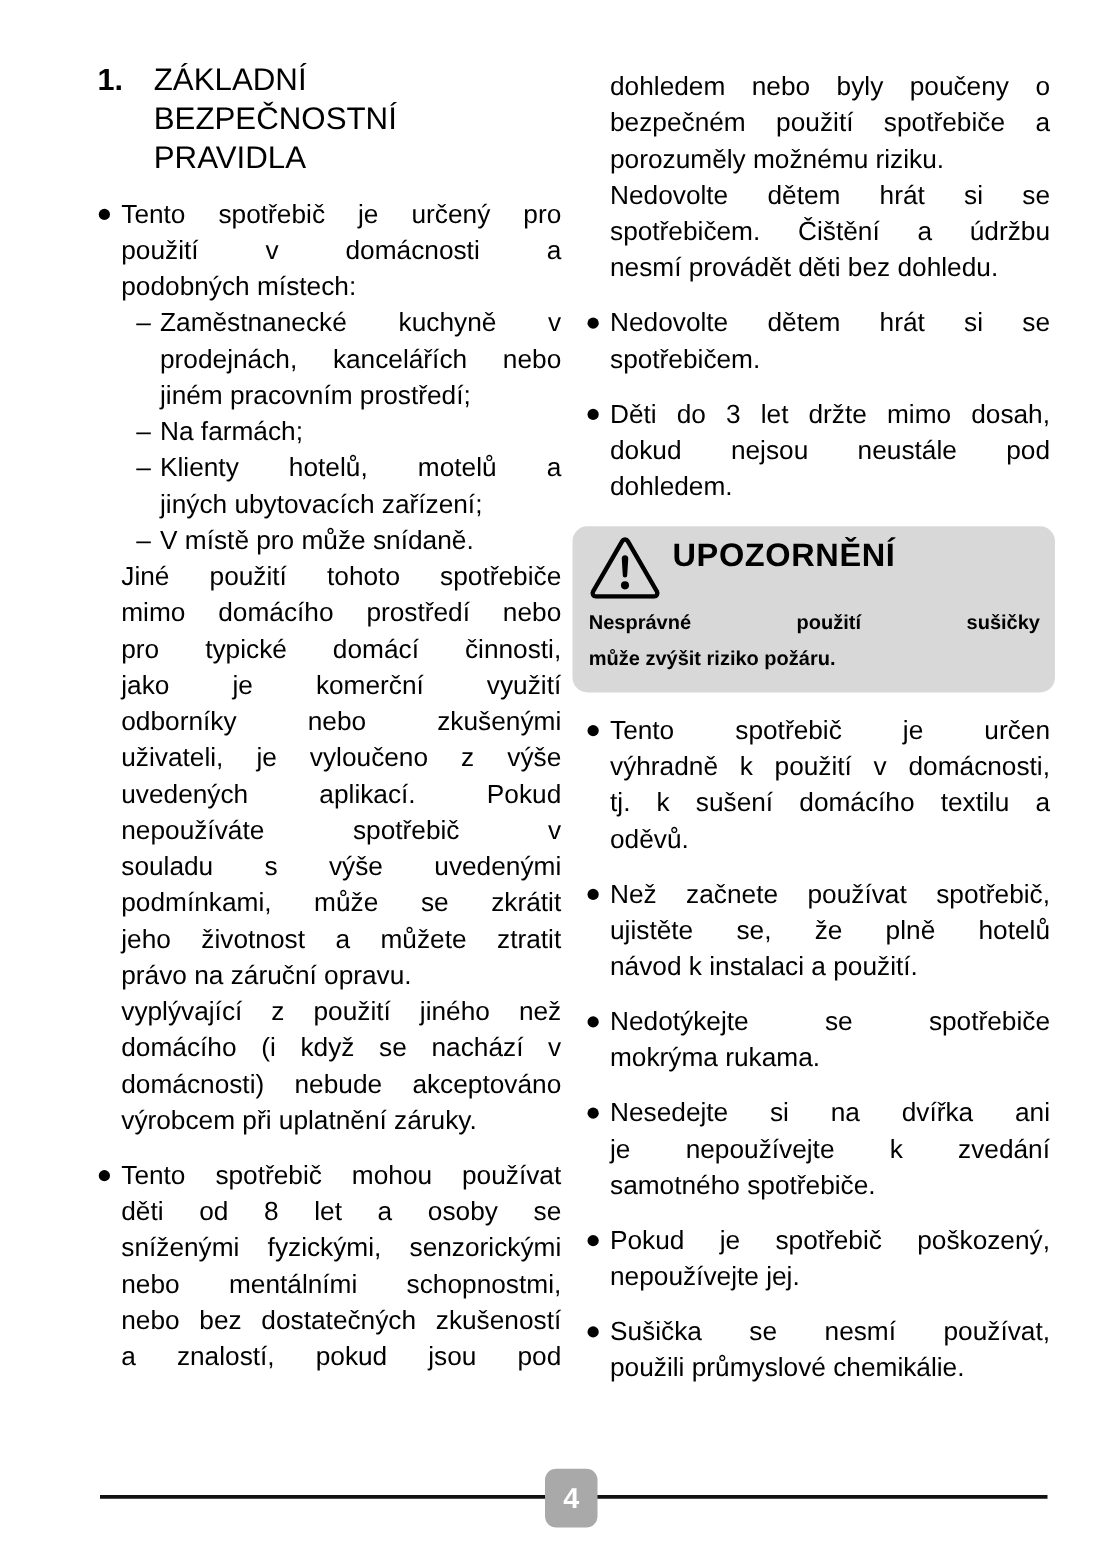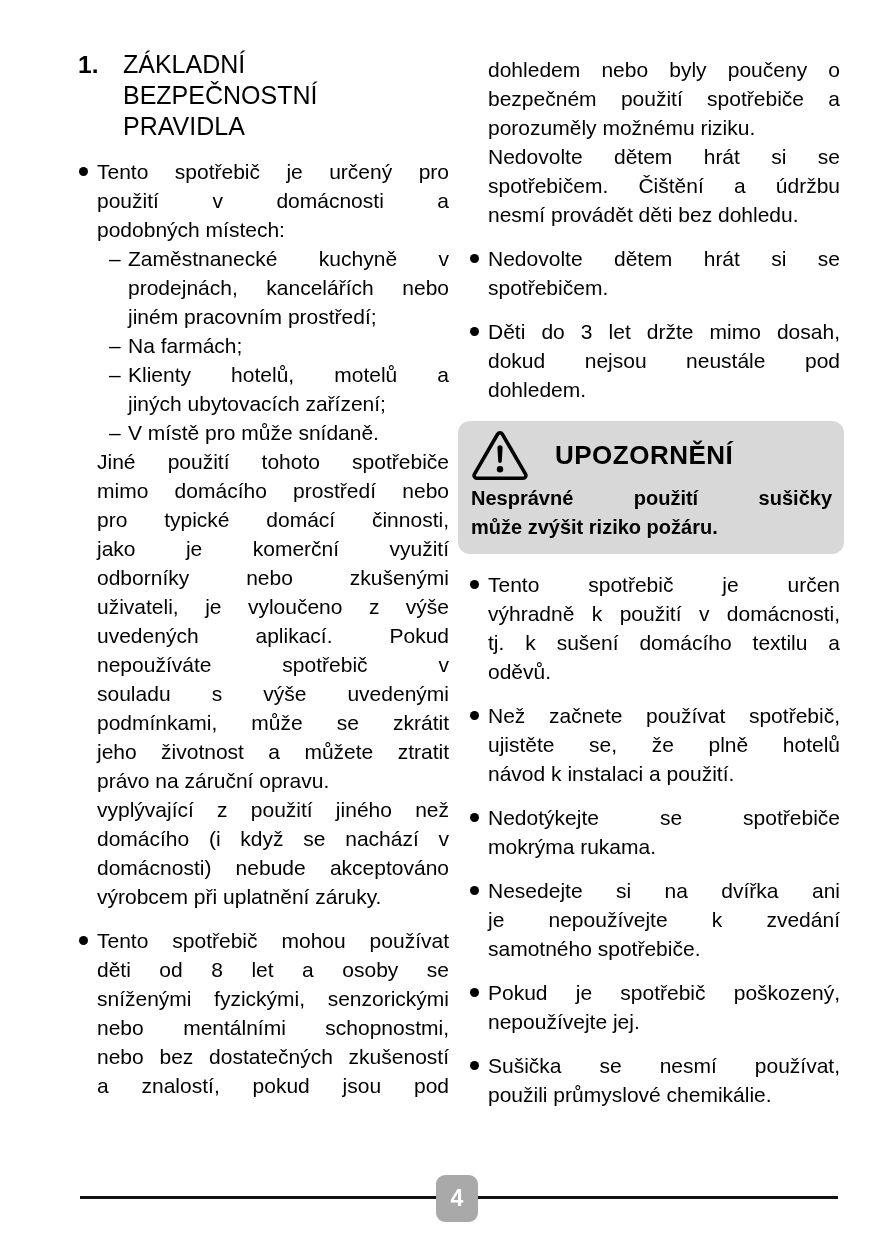--- a/index.html
+++ b/index.html
@@ -27,23 +27,23 @@
   .marker{position:absolute;}
   .dot{left:1px;top:10px;width:9px;height:9px;border-radius:50%;background:var(--text,#000);}
   .dash-m{left:31px;top:0;font-size:21px;line-height:29px;}
   
   .warning-box{
     margin:17px -4px 16px -11px;
     background:var(--warning-box-bg,#d8d8d8);
     border-radius:12px;
     padding:8px 12px 12px 13px;
   }
-  .warn-head{display:flex;align-items:center;gap:26px;height:52px;margin-bottom:3px;}
+  .warn-head{display:flex;gap:9px;height:52px;margin-bottom:3px;}
   .warn-title{font-weight:bold;font-size:26px;letter-spacing:0.5px;}
-  .warn-body .line{font-weight:bold;font-size:20px;line-height:29px;}
+  .warn-body .line{font-weight:bold;font-size:16px;line-height:29px;}
   
   .footer-rule{position:absolute;left:80px;top:1196px;width:758px;height:3px;background:var(--rule,#111);}
   .page-badge{
     position:absolute;left:436px;top:1175px;width:42px;height:47px;border-radius:9px;
     background:var(--badge-bg,#a9a9a9);color:var(--badge-text,#fff);
     font-weight:bold;font-size:23px;line-height:47px;text-align:center;
   }
 </style>
 </head>
 <body>

